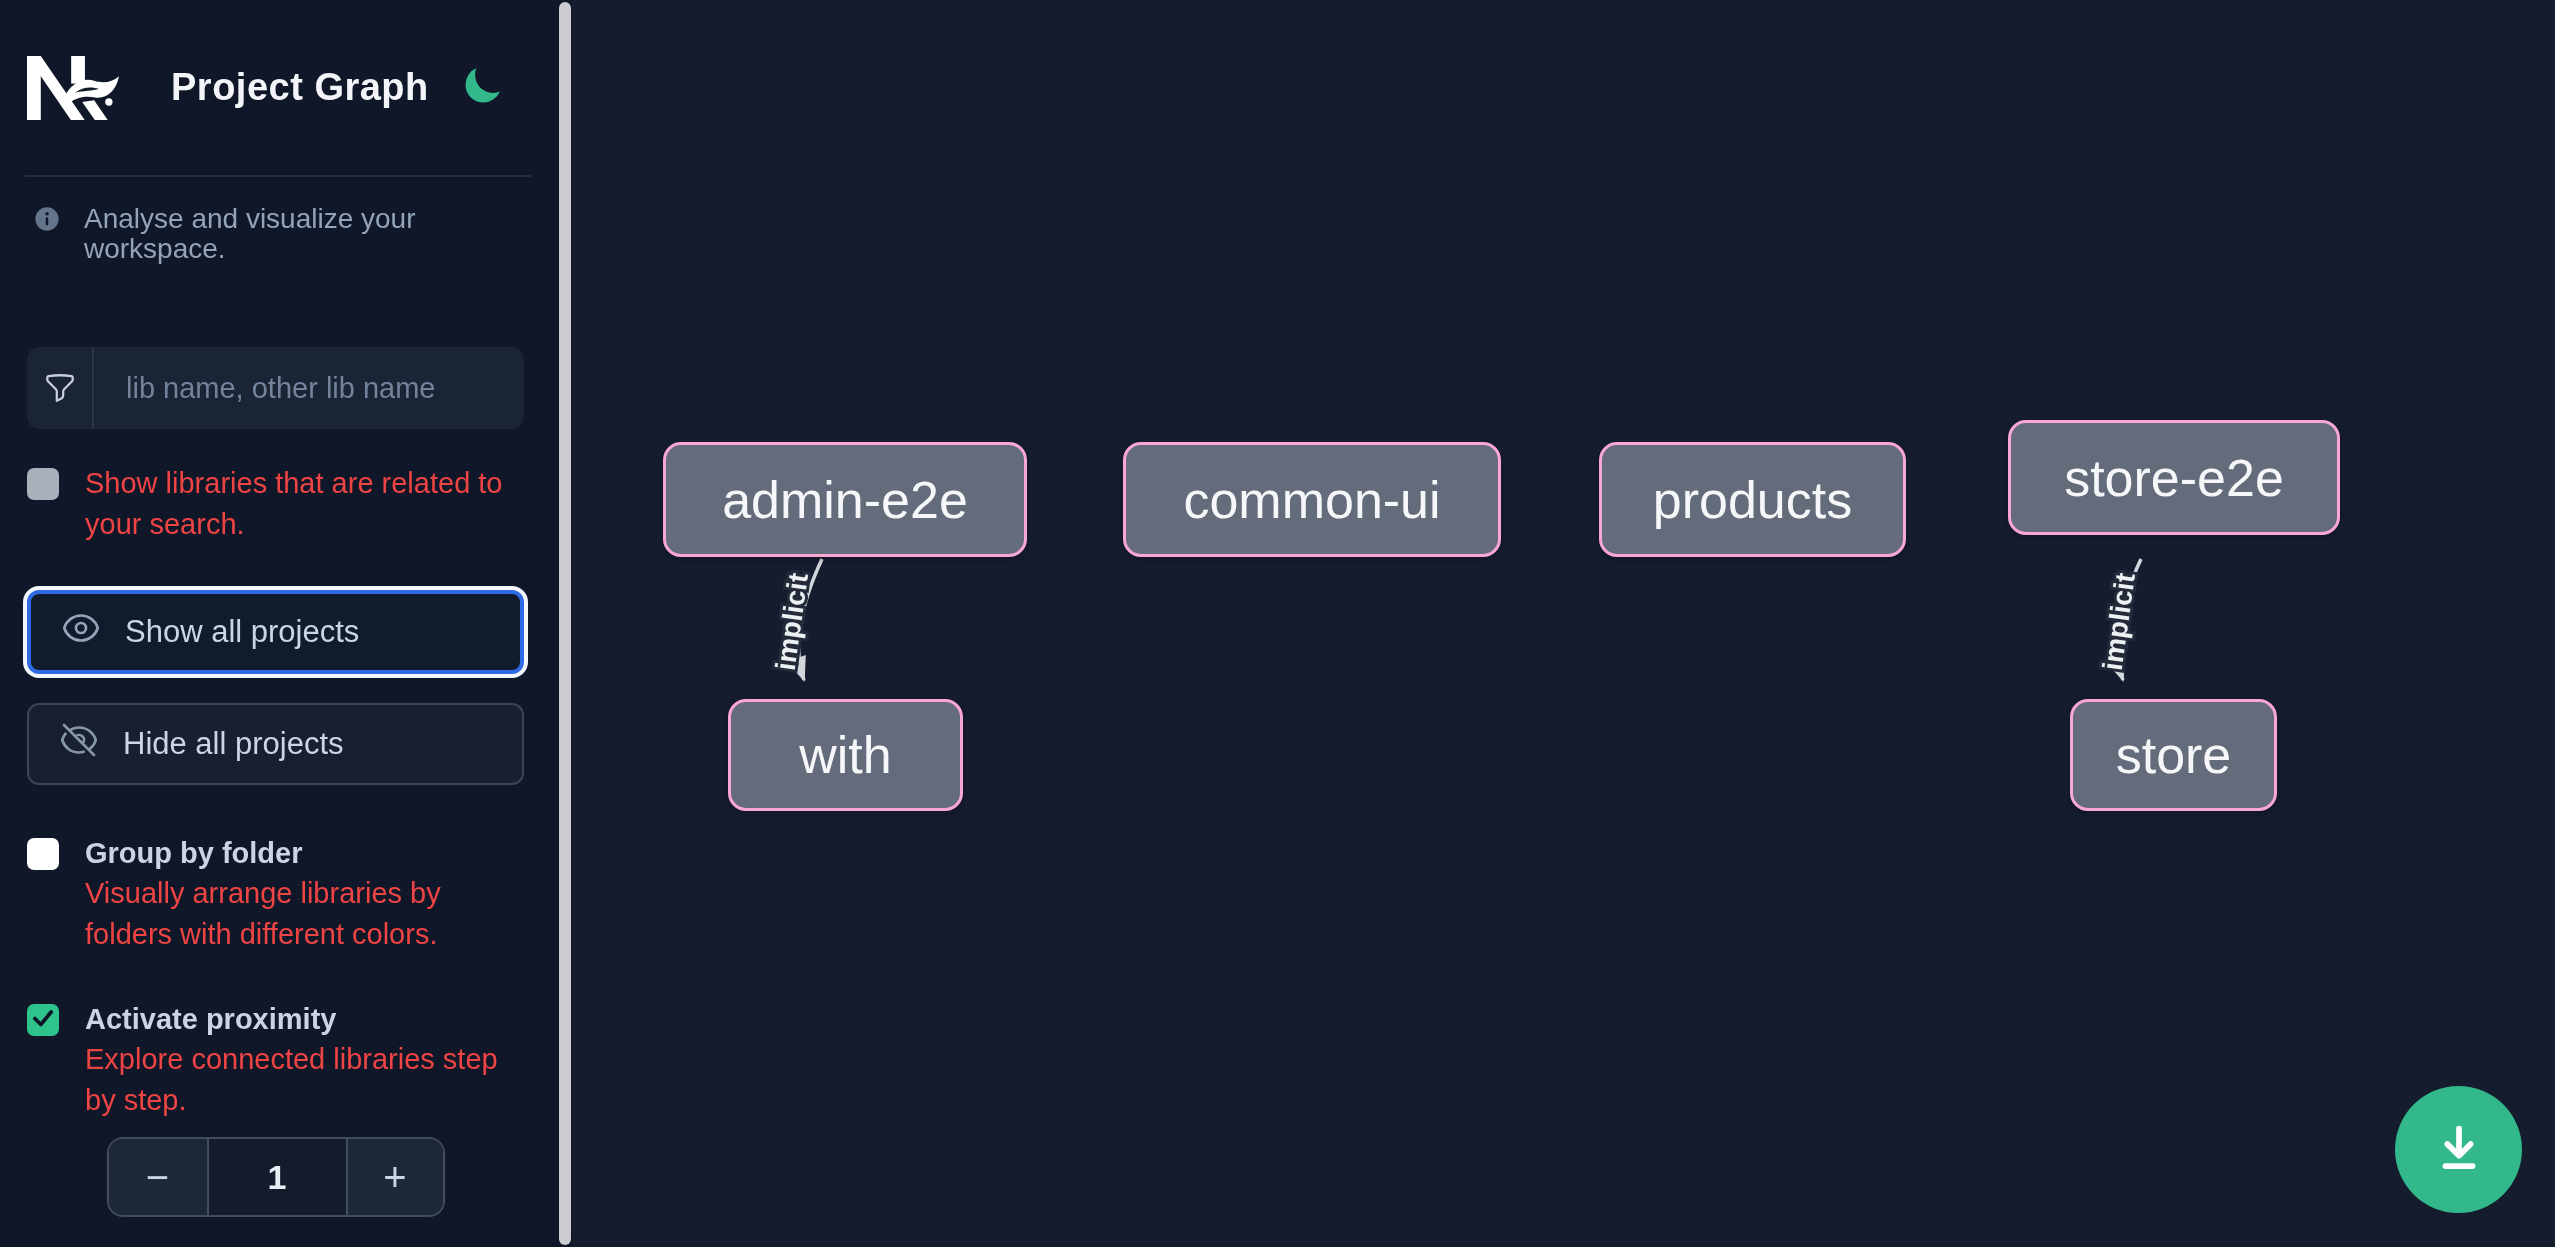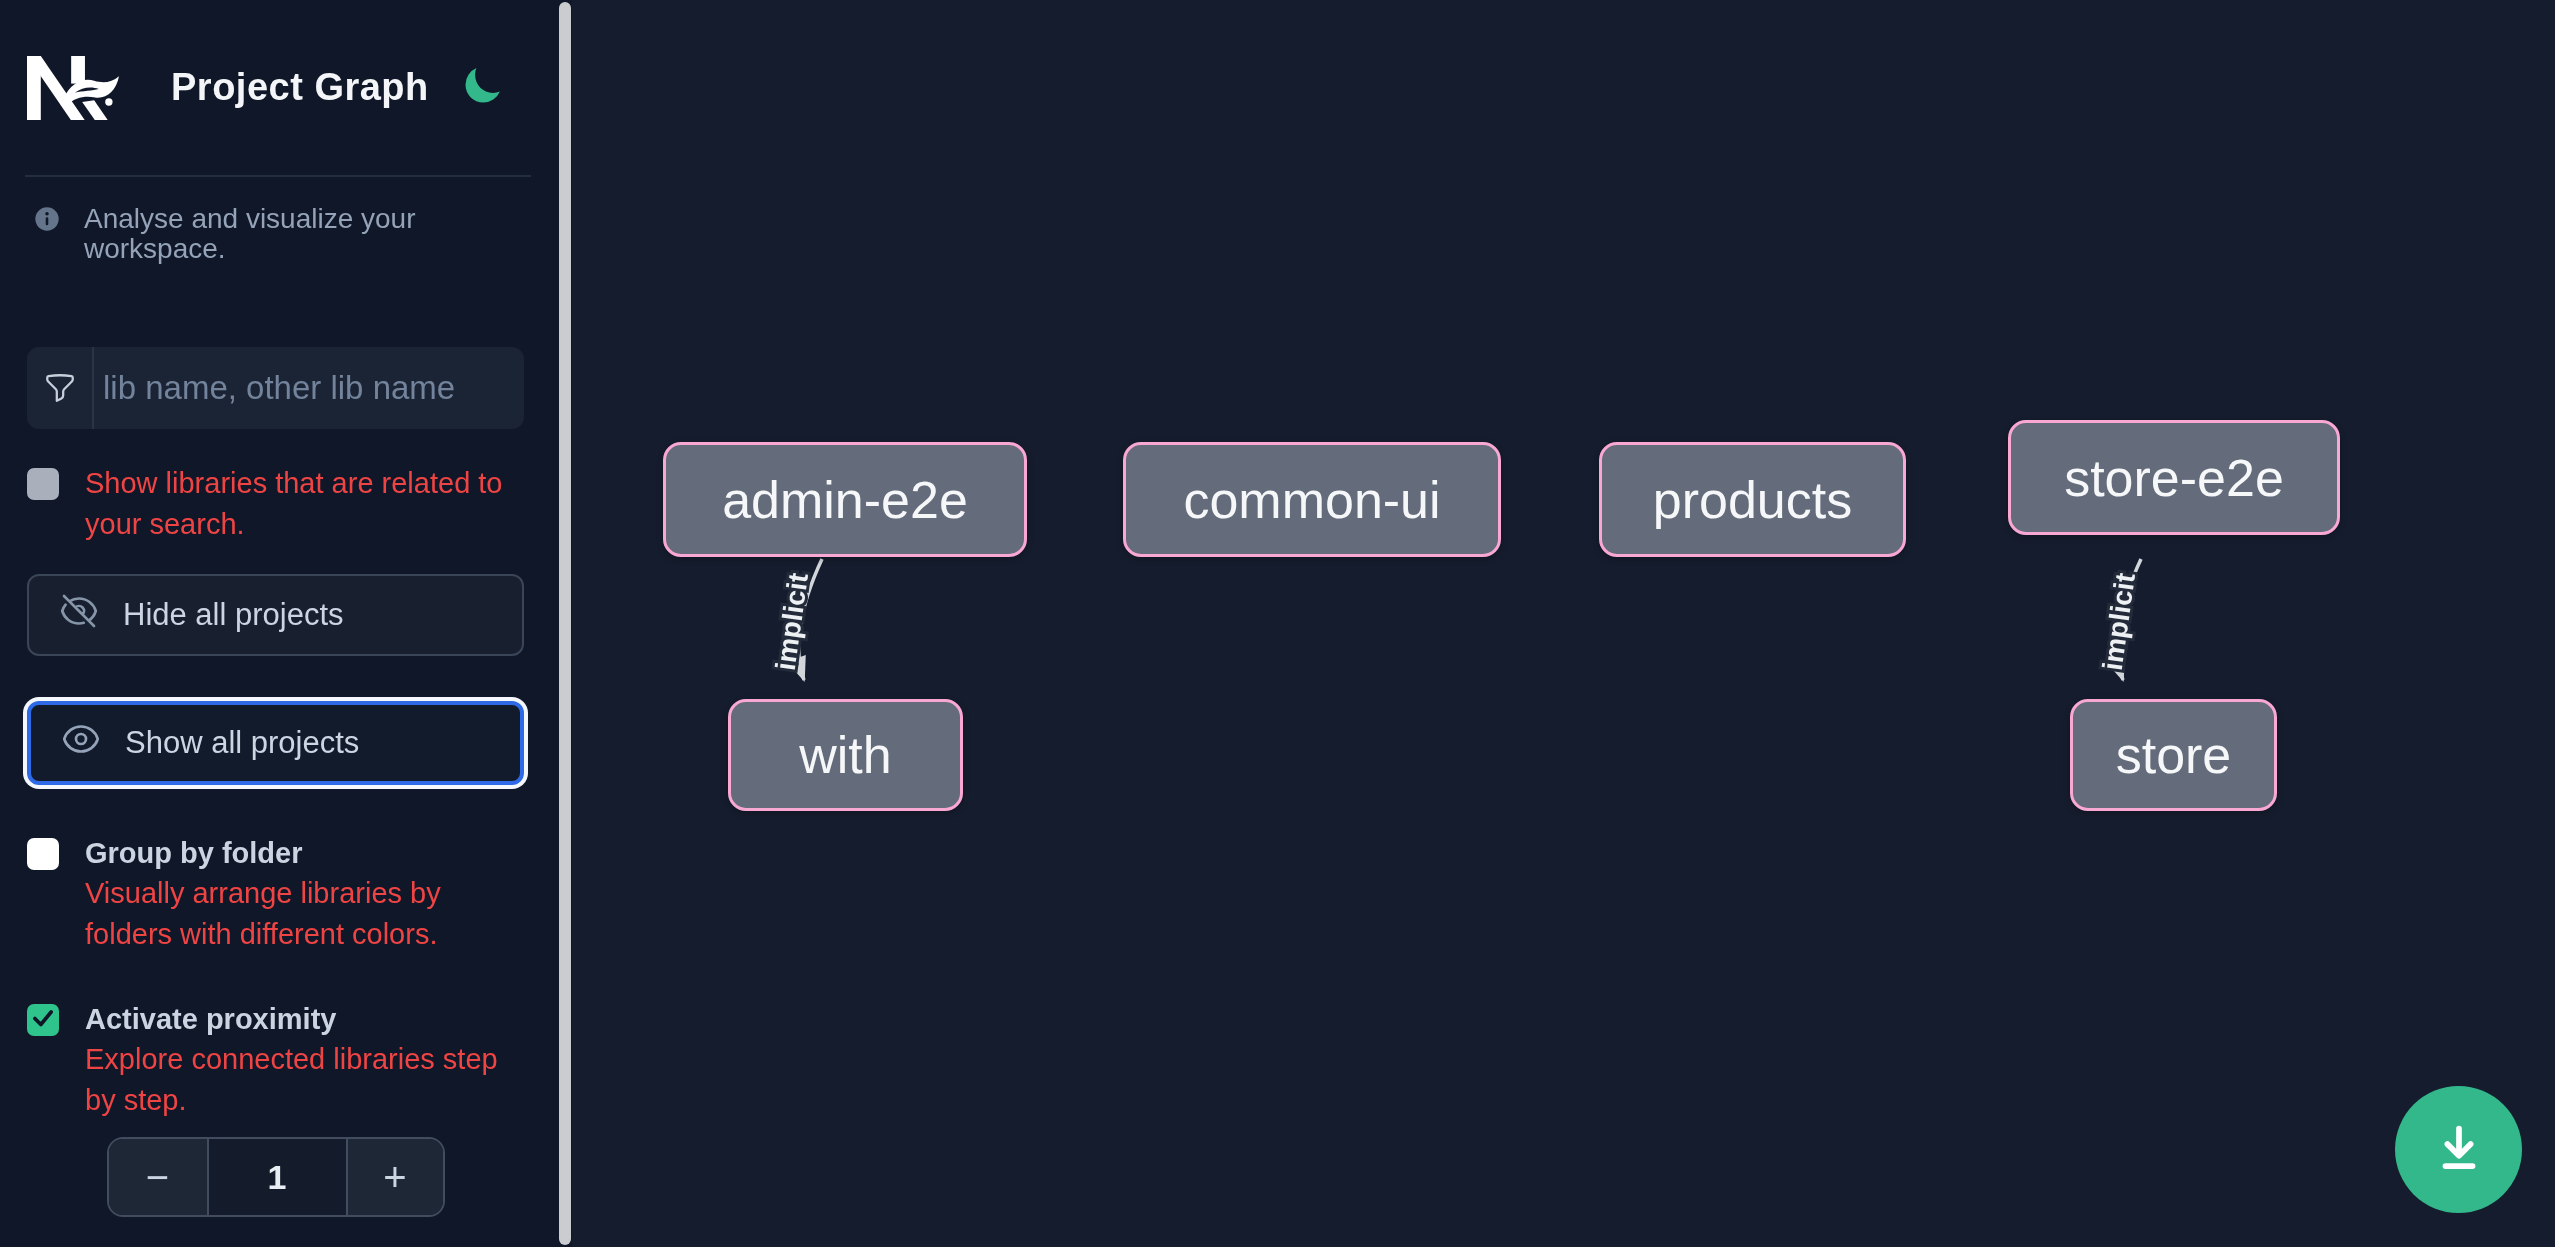--- a/index.html
+++ b/index.html
@@ -61,21 +61,21 @@
     overflow: hidden;
   }
   .filter-icon-cell {
     width: 67px; flex: none;
     display: flex; align-items: center; justify-content: center;
     border-right: 2px solid #2a3446;
   }
   .filter-icon-cell svg { width: 34px; height: 34px; }
   .filter-box input {
     flex: 1; background: transparent; border: none; outline: none;
-    color: #dbe3ee; font-size: 33px; padding: 0 9px;
+    color: #dbe3ee; font-size: 29px; padding: 0 32px;
     font-family: "Liberation Sans", sans-serif;
   }
   .filter-box input::placeholder { color: #72839b; opacity: 1; }
 
   .opt-row { display: flex; align-items: flex-start; gap: 26px; }
   .opt-row.mt-include { margin-top: 34px; }
   .opt-row.mt-group   { margin-top: 48px; }
   .opt-row.mt-prox    { margin-top: 44px; }
   .checkbox {
     width: 32px; height: 32px; border-radius: 7px; flex: none;
@@ -234,37 +234,37 @@
         <input type="text" placeholder="lib name, other lib name" style="">
       </div>
 
       <div class="opt-row mt-include">
         <div class="checkbox cb-disabled"></div>
         <div class="opt-text">
           <div class="opt-desc">Show libraries that are related to your search.</div>
         </div>
       </div>
 
-      <button class="side-btn plain">
-        <span>
-          <svg viewBox="0 0 24 24" fill="none" stroke="#8795a9" stroke-width="1.6" stroke-linecap="round" stroke-linejoin="round" width="40" height="40">
-            <path d="M3.98 8.223A10.477 10.477 0 0 0 1.934 12C3.226 16.338 7.244 19.5 12 19.5c.993 0 1.953-.138 2.863-.395M6.228 6.228A10.451 10.451 0 0 1 12 4.5c4.756 0 8.773 3.162 10.065 7.498a10.522 10.522 0 0 1-4.293 5.774M6.228 6.228 3 3m3.228 3.228 3.65 3.65m7.894 7.894L21 21m-3.228-3.228-3.65-3.65m0 0a3 3 0 1 0-4.243-4.243m4.242 4.242L9.88 9.88"></path>
-          </svg>
-        </span>
-        <span>Hide all projects</span>
-      </button>
-
       <button class="side-btn focused">
         <span>
           <svg viewBox="0 0 24 24" fill="none" stroke="#94a3b8" stroke-width="1.6" stroke-linecap="round" stroke-linejoin="round" width="40" height="40">
             <path d="M2.036 12.322a1.012 1.012 0 0 1 0-.639C3.423 7.51 7.36 4.5 12 4.5c4.638 0 8.573 3.007 9.963 7.178.07.207.07.431 0 .639C20.577 16.49 16.64 19.5 12 19.5c-4.638 0-8.573-3.007-9.963-7.178Z"></path>
             <circle cx="12" cy="12" r="3"></circle>
           </svg>
         </span>
         <span>Show all projects</span>
+      </button>
+
+      <button class="side-btn plain">
+        <span>
+          <svg viewBox="0 0 24 24" fill="none" stroke="#8795a9" stroke-width="1.6" stroke-linecap="round" stroke-linejoin="round" width="40" height="40">
+            <path d="M3.98 8.223A10.477 10.477 0 0 0 1.934 12C3.226 16.338 7.244 19.5 12 19.5c.993 0 1.953-.138 2.863-.395M6.228 6.228A10.451 10.451 0 0 1 12 4.5c4.756 0 8.773 3.162 10.065 7.498a10.522 10.522 0 0 1-4.293 5.774M6.228 6.228 3 3m3.228 3.228 3.65 3.65m7.894 7.894L21 21m-3.228-3.228-3.65-3.65m0 0a3 3 0 1 0-4.243-4.243m4.242 4.242L9.88 9.88"></path>
+          </svg>
+        </span>
+        <span>Hide all projects</span>
       </button>
 
       <div class="opt-row mt-group">
         <div class="checkbox cb-empty"></div>
         <div class="opt-text">
           <div class="opt-label">Group by folder</div>
           <div class="opt-desc">Visually arrange libraries by folders with different colors.</div>
         </div>
       </div>
 

